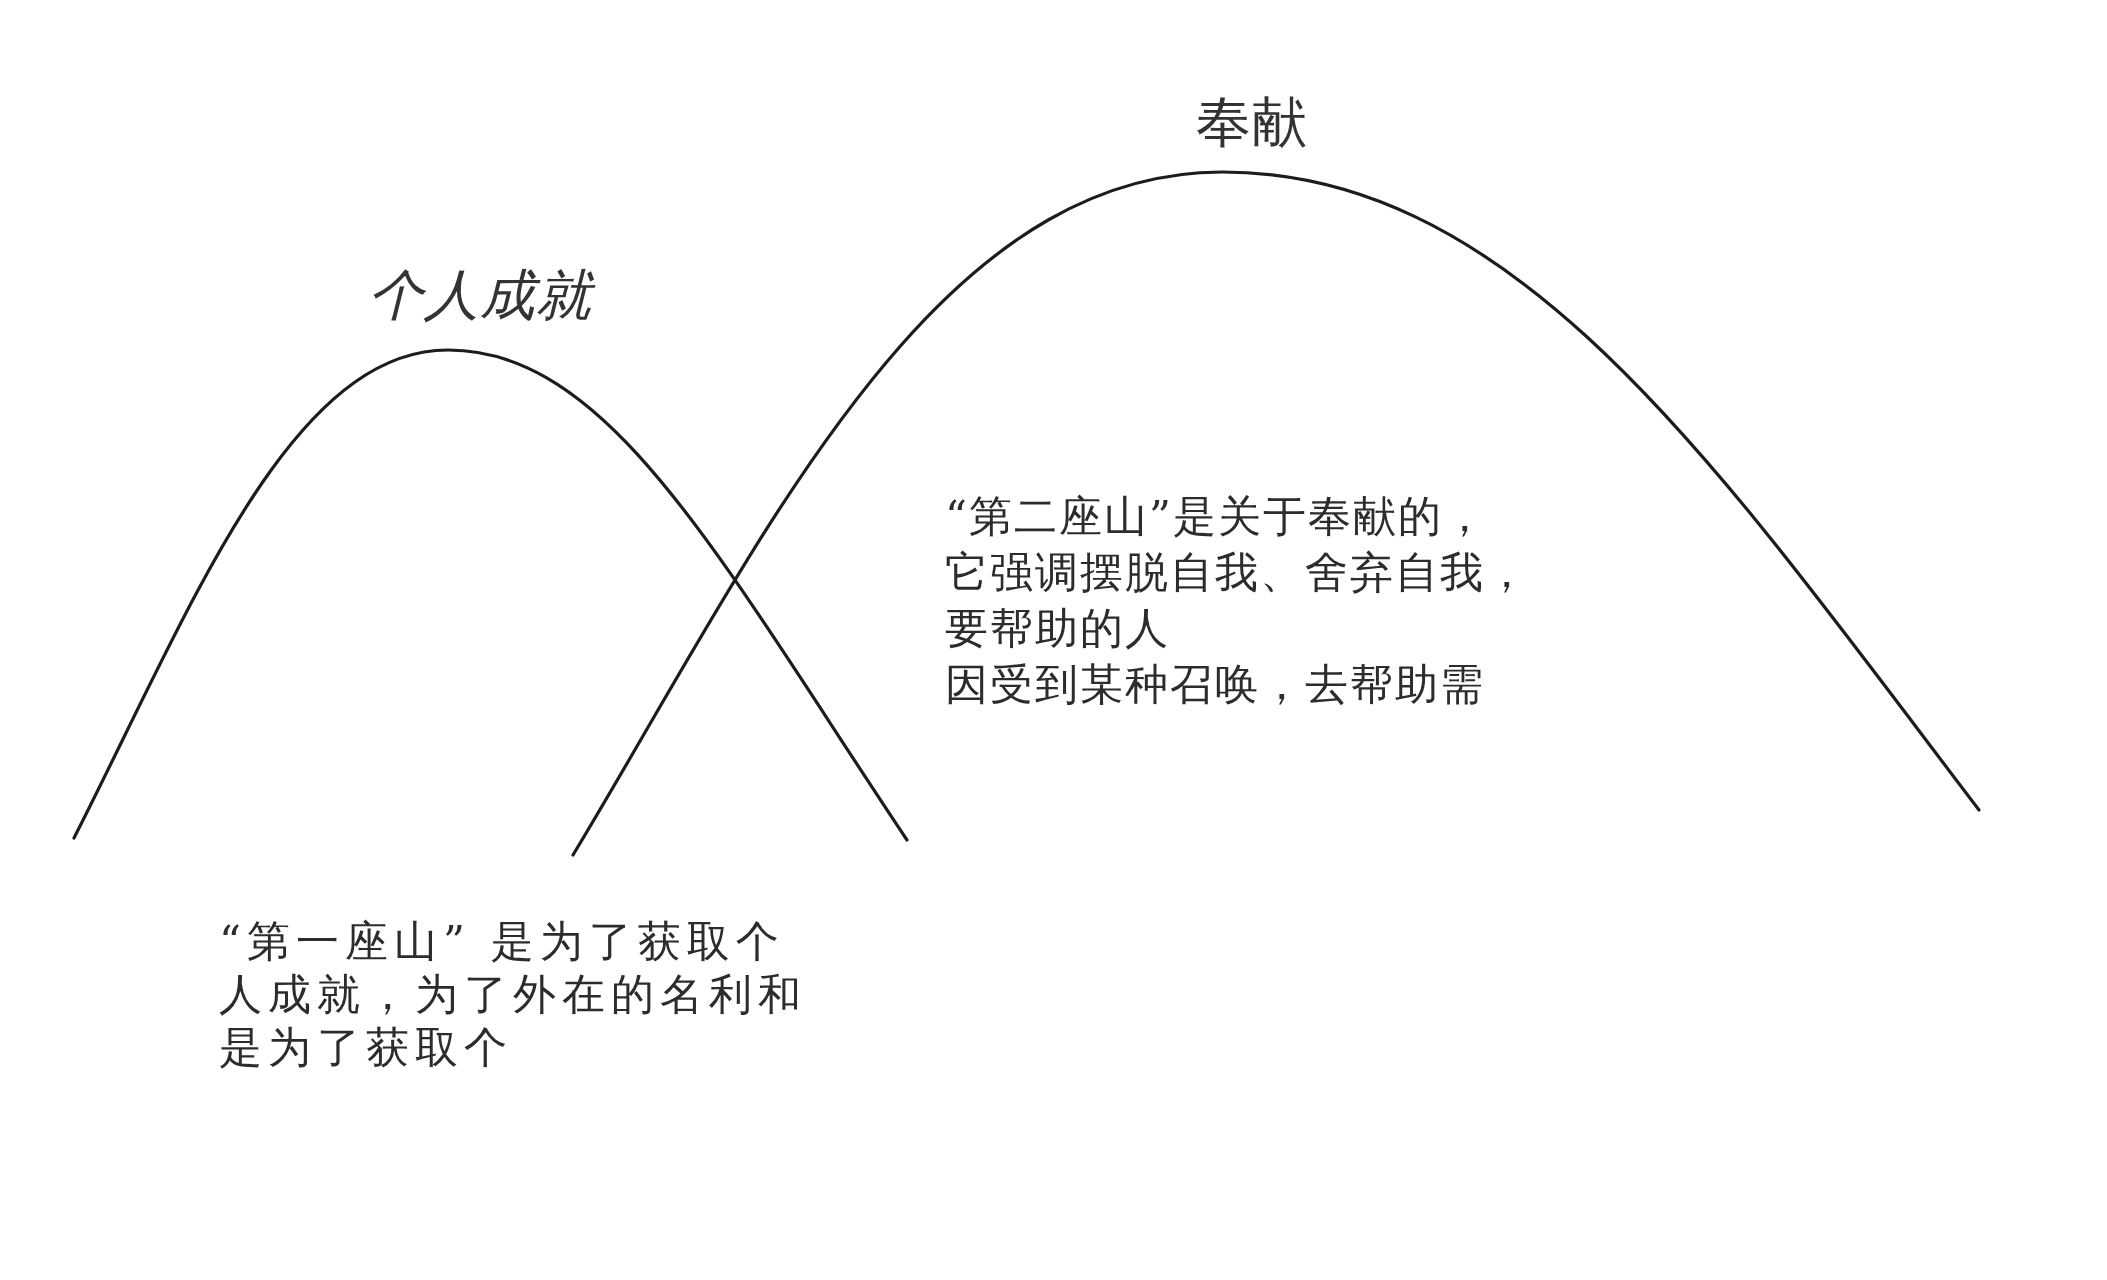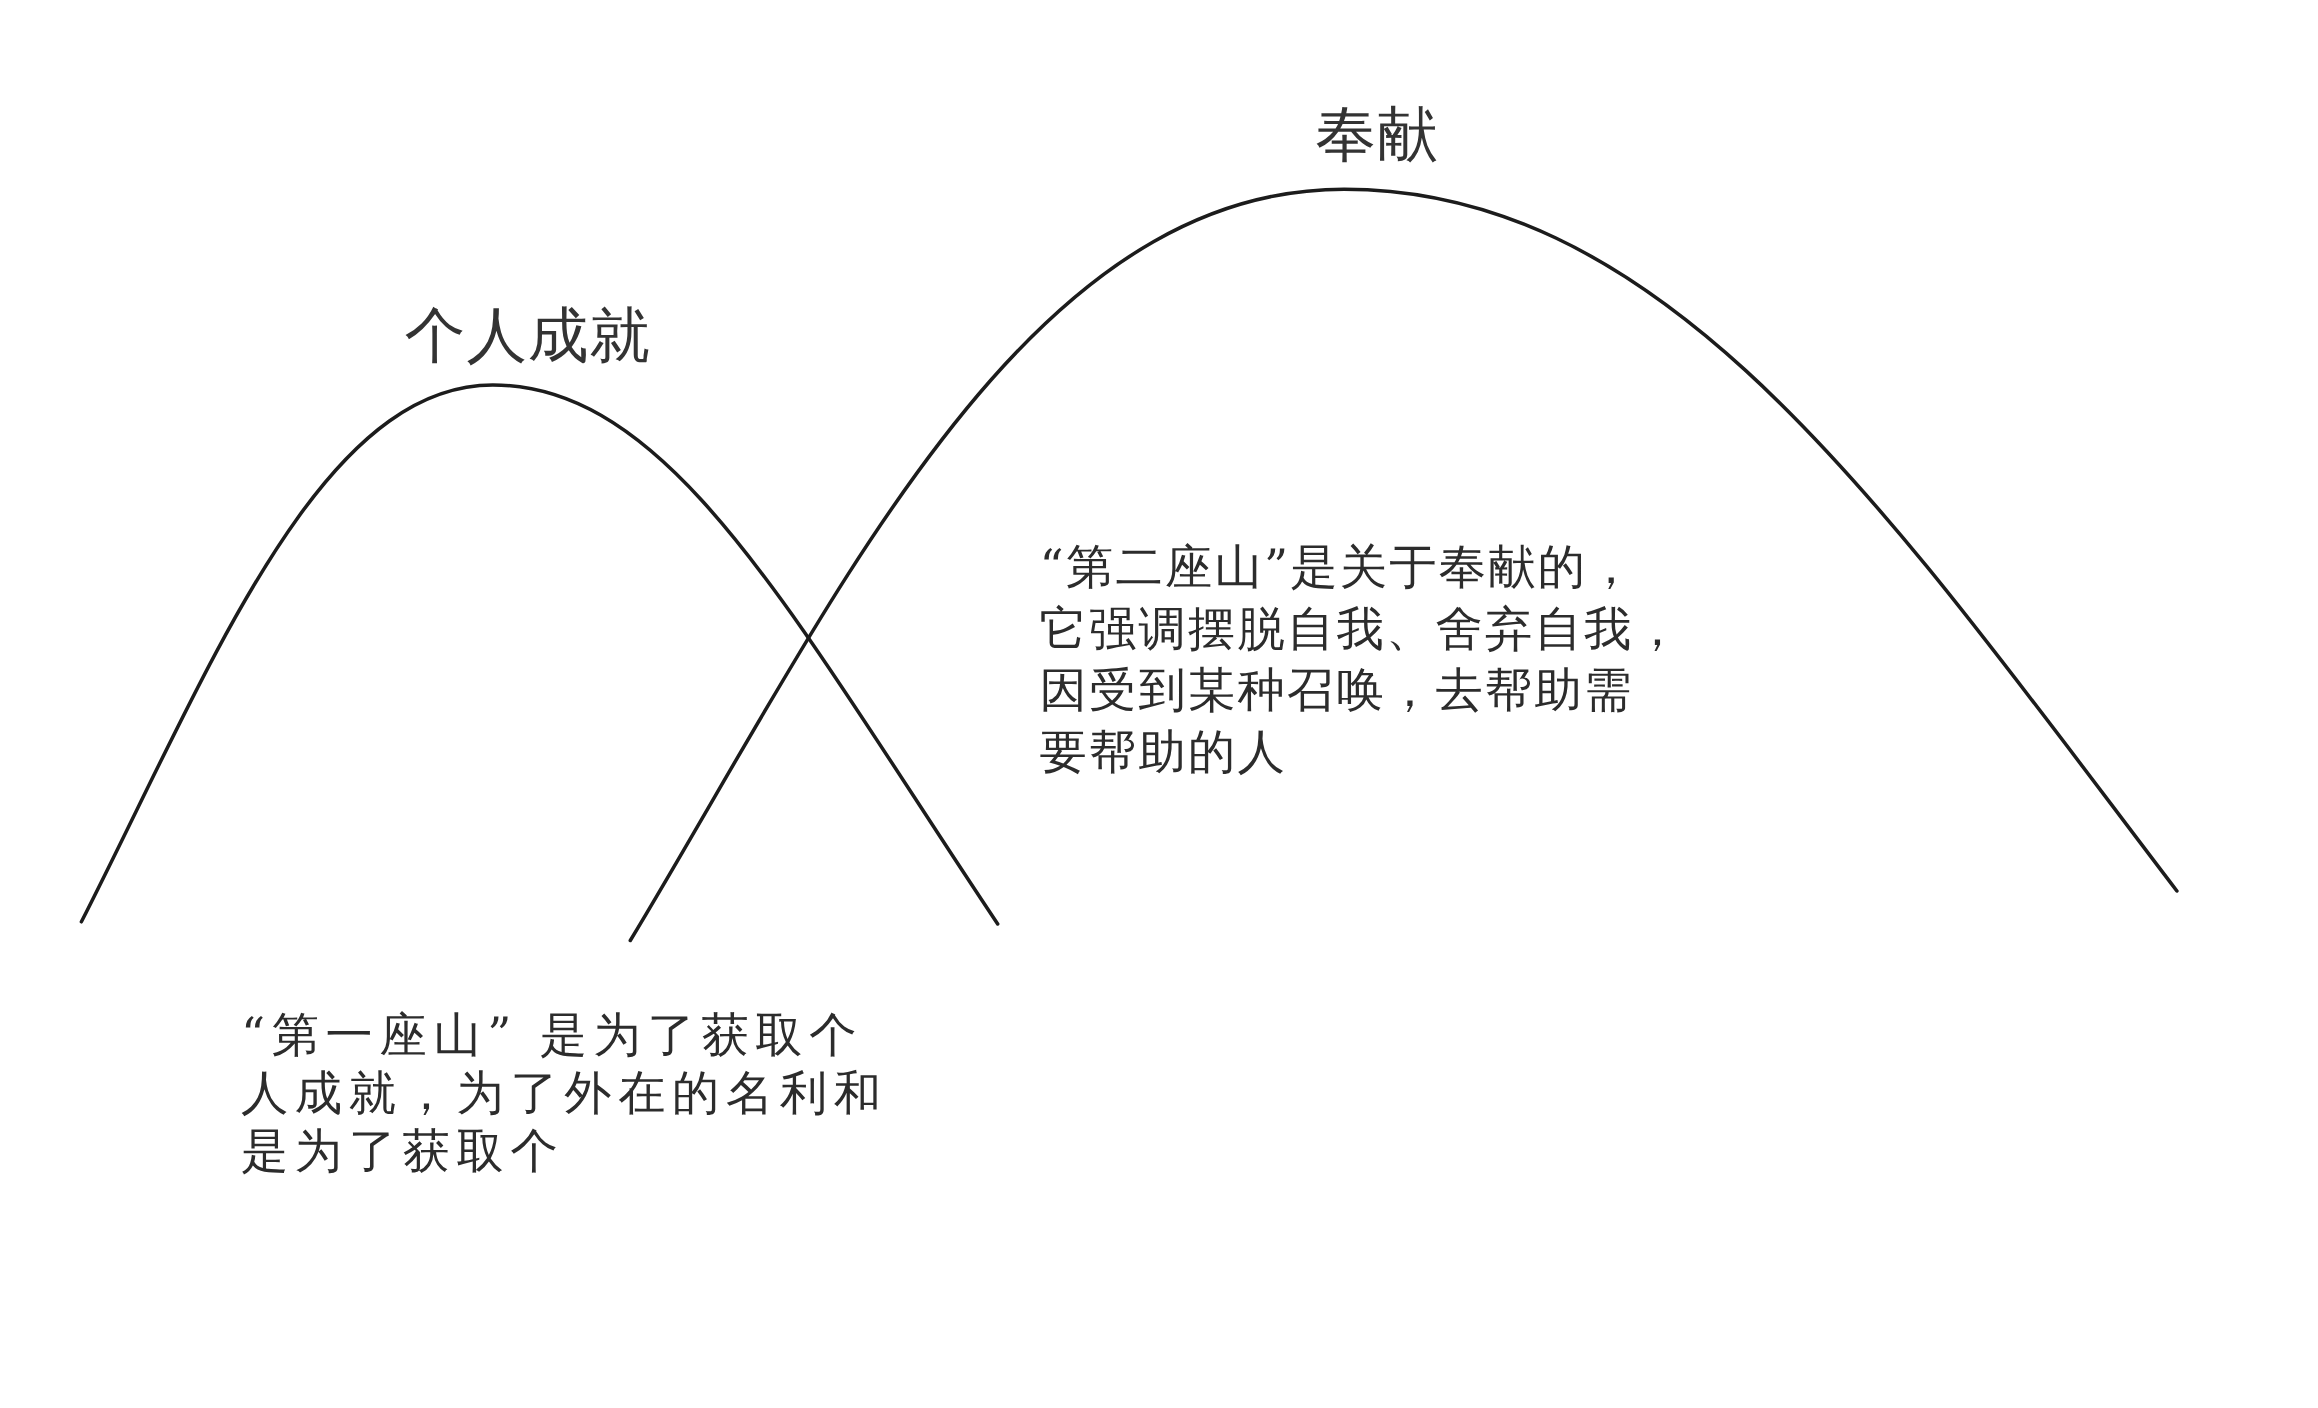--- a/index.html
+++ b/index.html
@@ -38,21 +38,21 @@
     }
     .desc-block {
       position: absolute;
       font-size: 43px;
       color: #2c2c2c;
       white-space: nowrap;
     }
     .desc-line {
       display: block;
     }
-    #peak-label-first { left: 368px; top: 278px; }
+    #peak-label-first { left: 368px; top: 268px; font-style: italic; }
     #peak-label-second { left: 1196px; top: 95px; }
     #desc-second {
       left: 945px;
       top: 488px;
       line-height: 56px;
       letter-spacing: 2px;
     }
     #desc-first {
       left: 180px;
       top: 915px;
@@ -75,21 +75,21 @@
            C 1520 172, 1720 470, 1979 810"></path>
 </svg>
 
 <div class="peak-label" id="peak-label-first">个人成就</div>
 
 <div class="peak-label" id="peak-label-second">奉献</div>
 
 <div class="desc-block" id="desc-second">
   <span class="desc-line">“第二座山”是关于奉献的，</span>
   <span class="desc-line">它强调摆脱自我、舍弃自我，</span>
+  <span class="desc-line">要帮助的人</span>
   <span class="desc-line">因受到某种召唤，去帮助需</span>
-  <span class="desc-line">要帮助的人</span>
 </div>
 
 <div class="desc-block" id="desc-first">
   <span class="desc-line">“第一座山” 是为了获取个</span>
   <span class="desc-line">人成就，为了外在的名利和</span>
   <span class="desc-line">是为了获取个</span>
 </div>
 
 </body></html>

